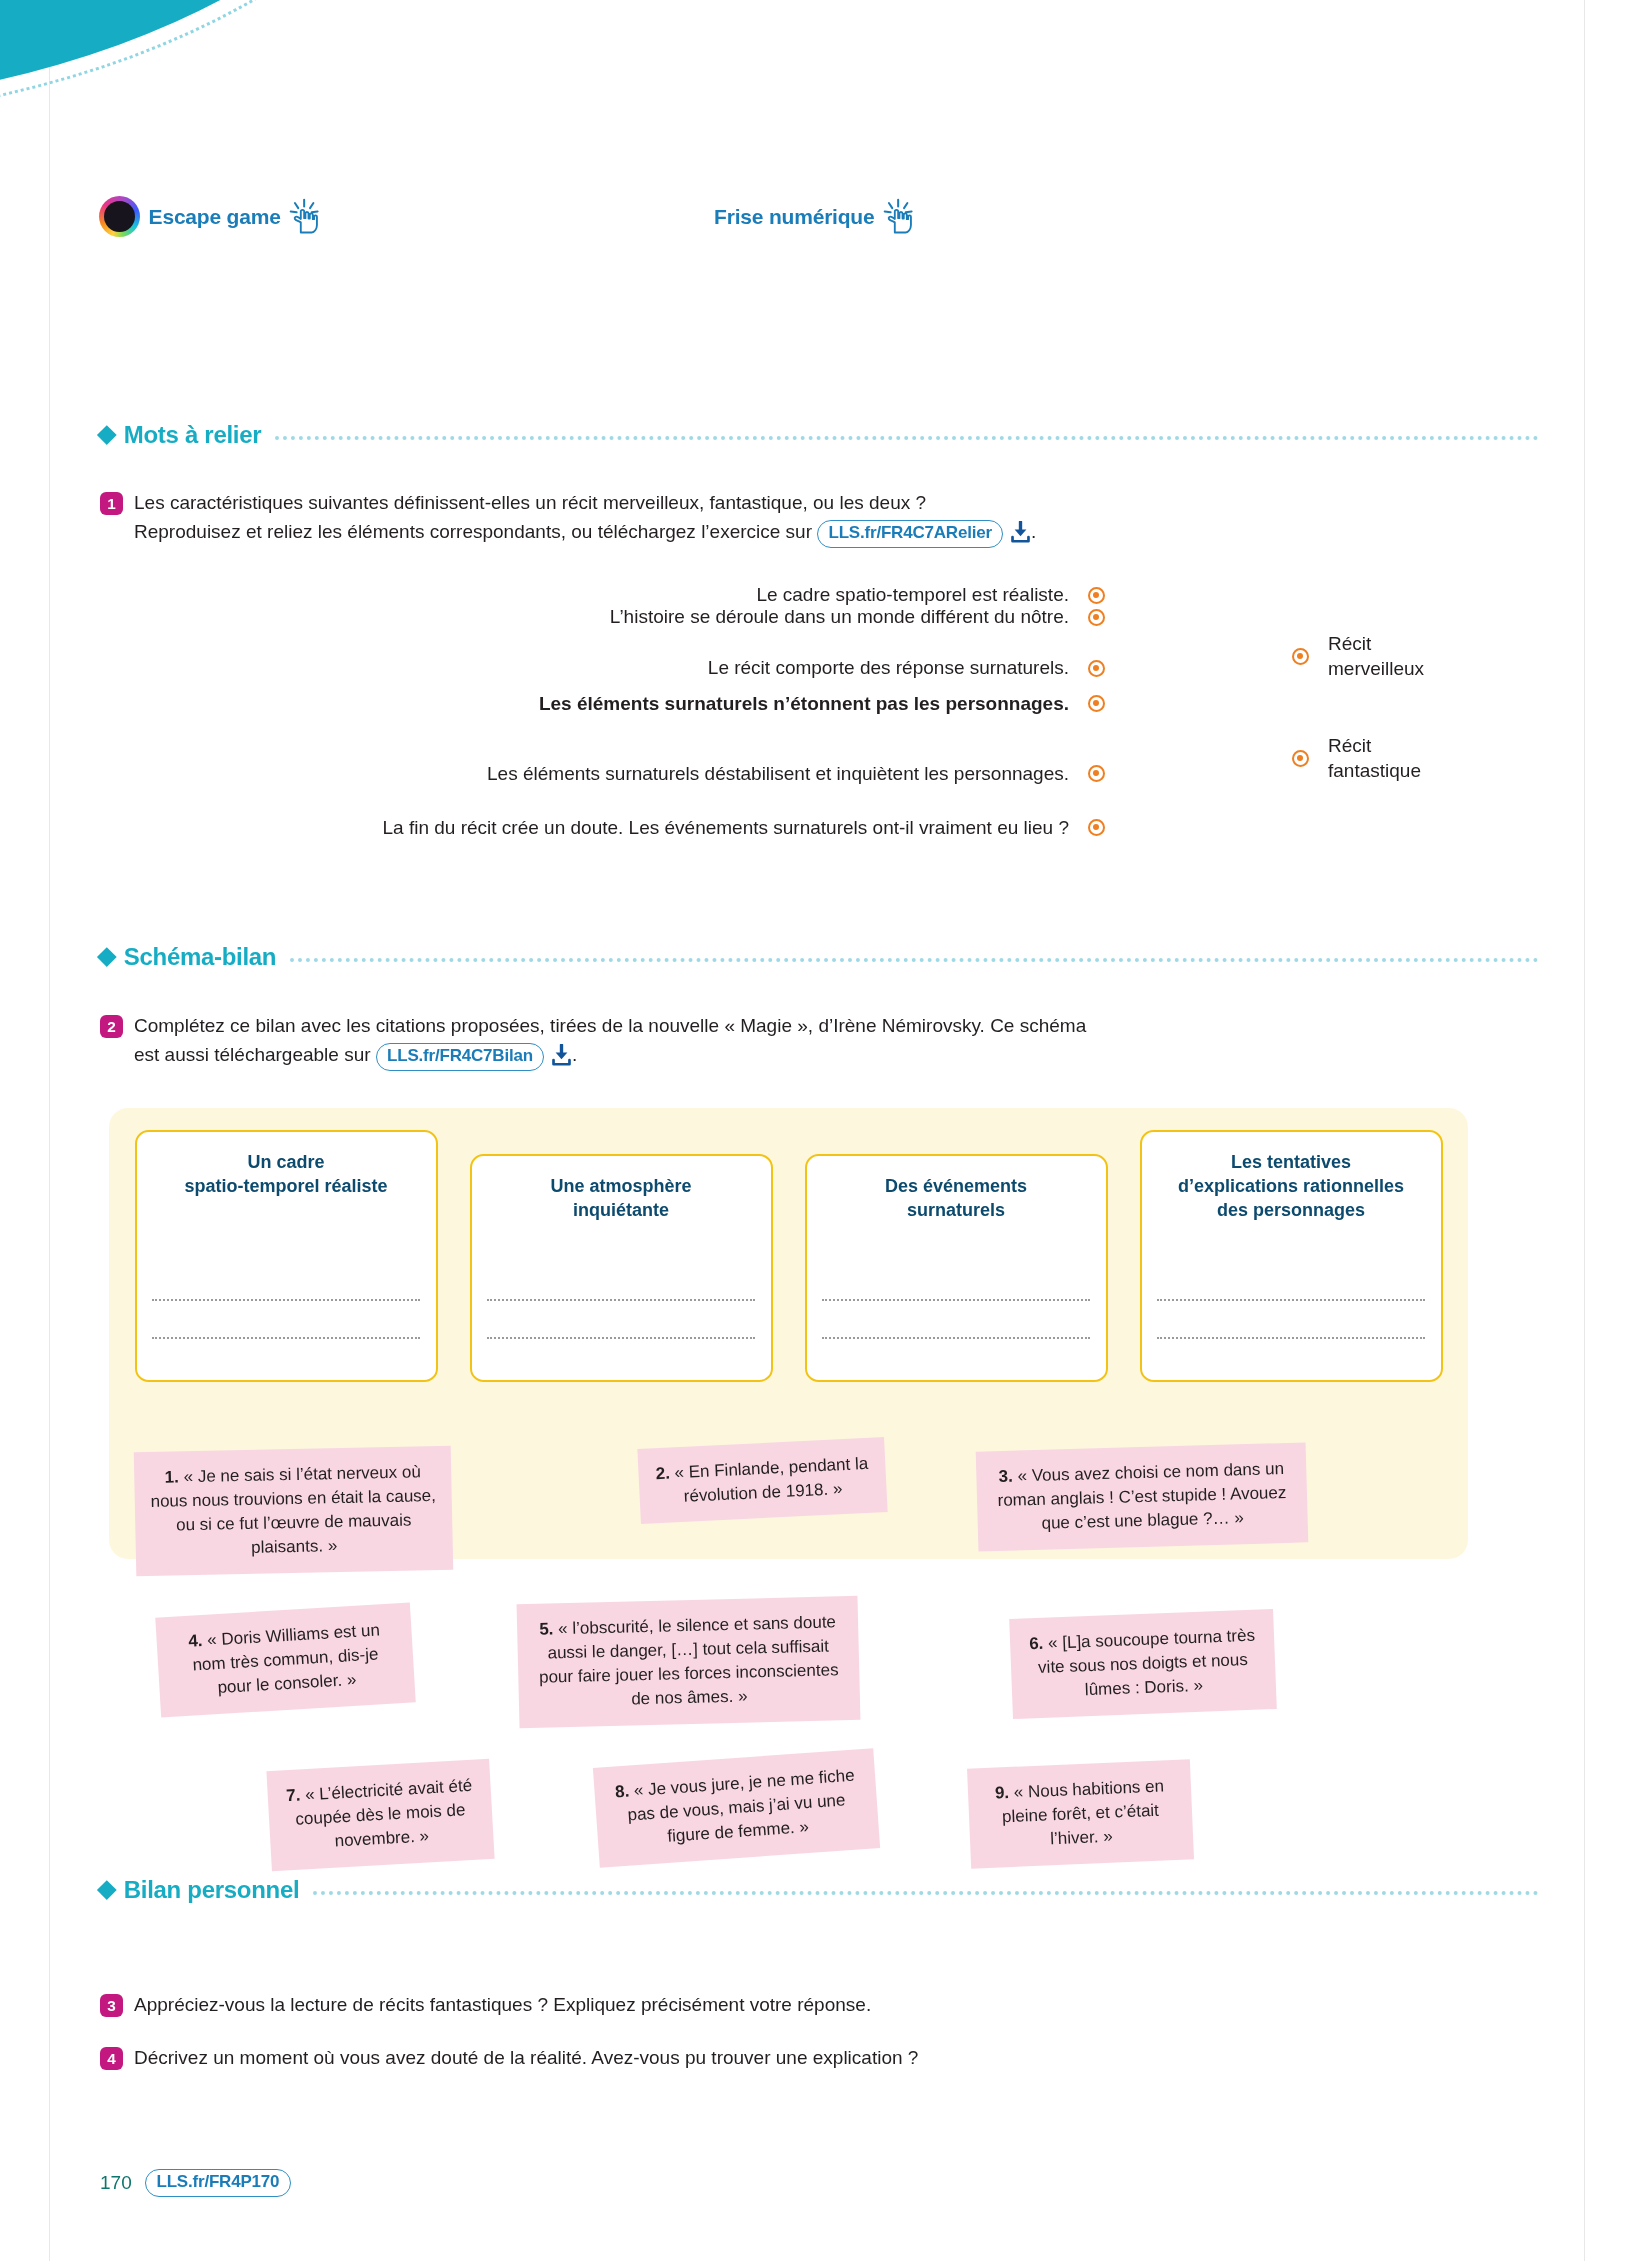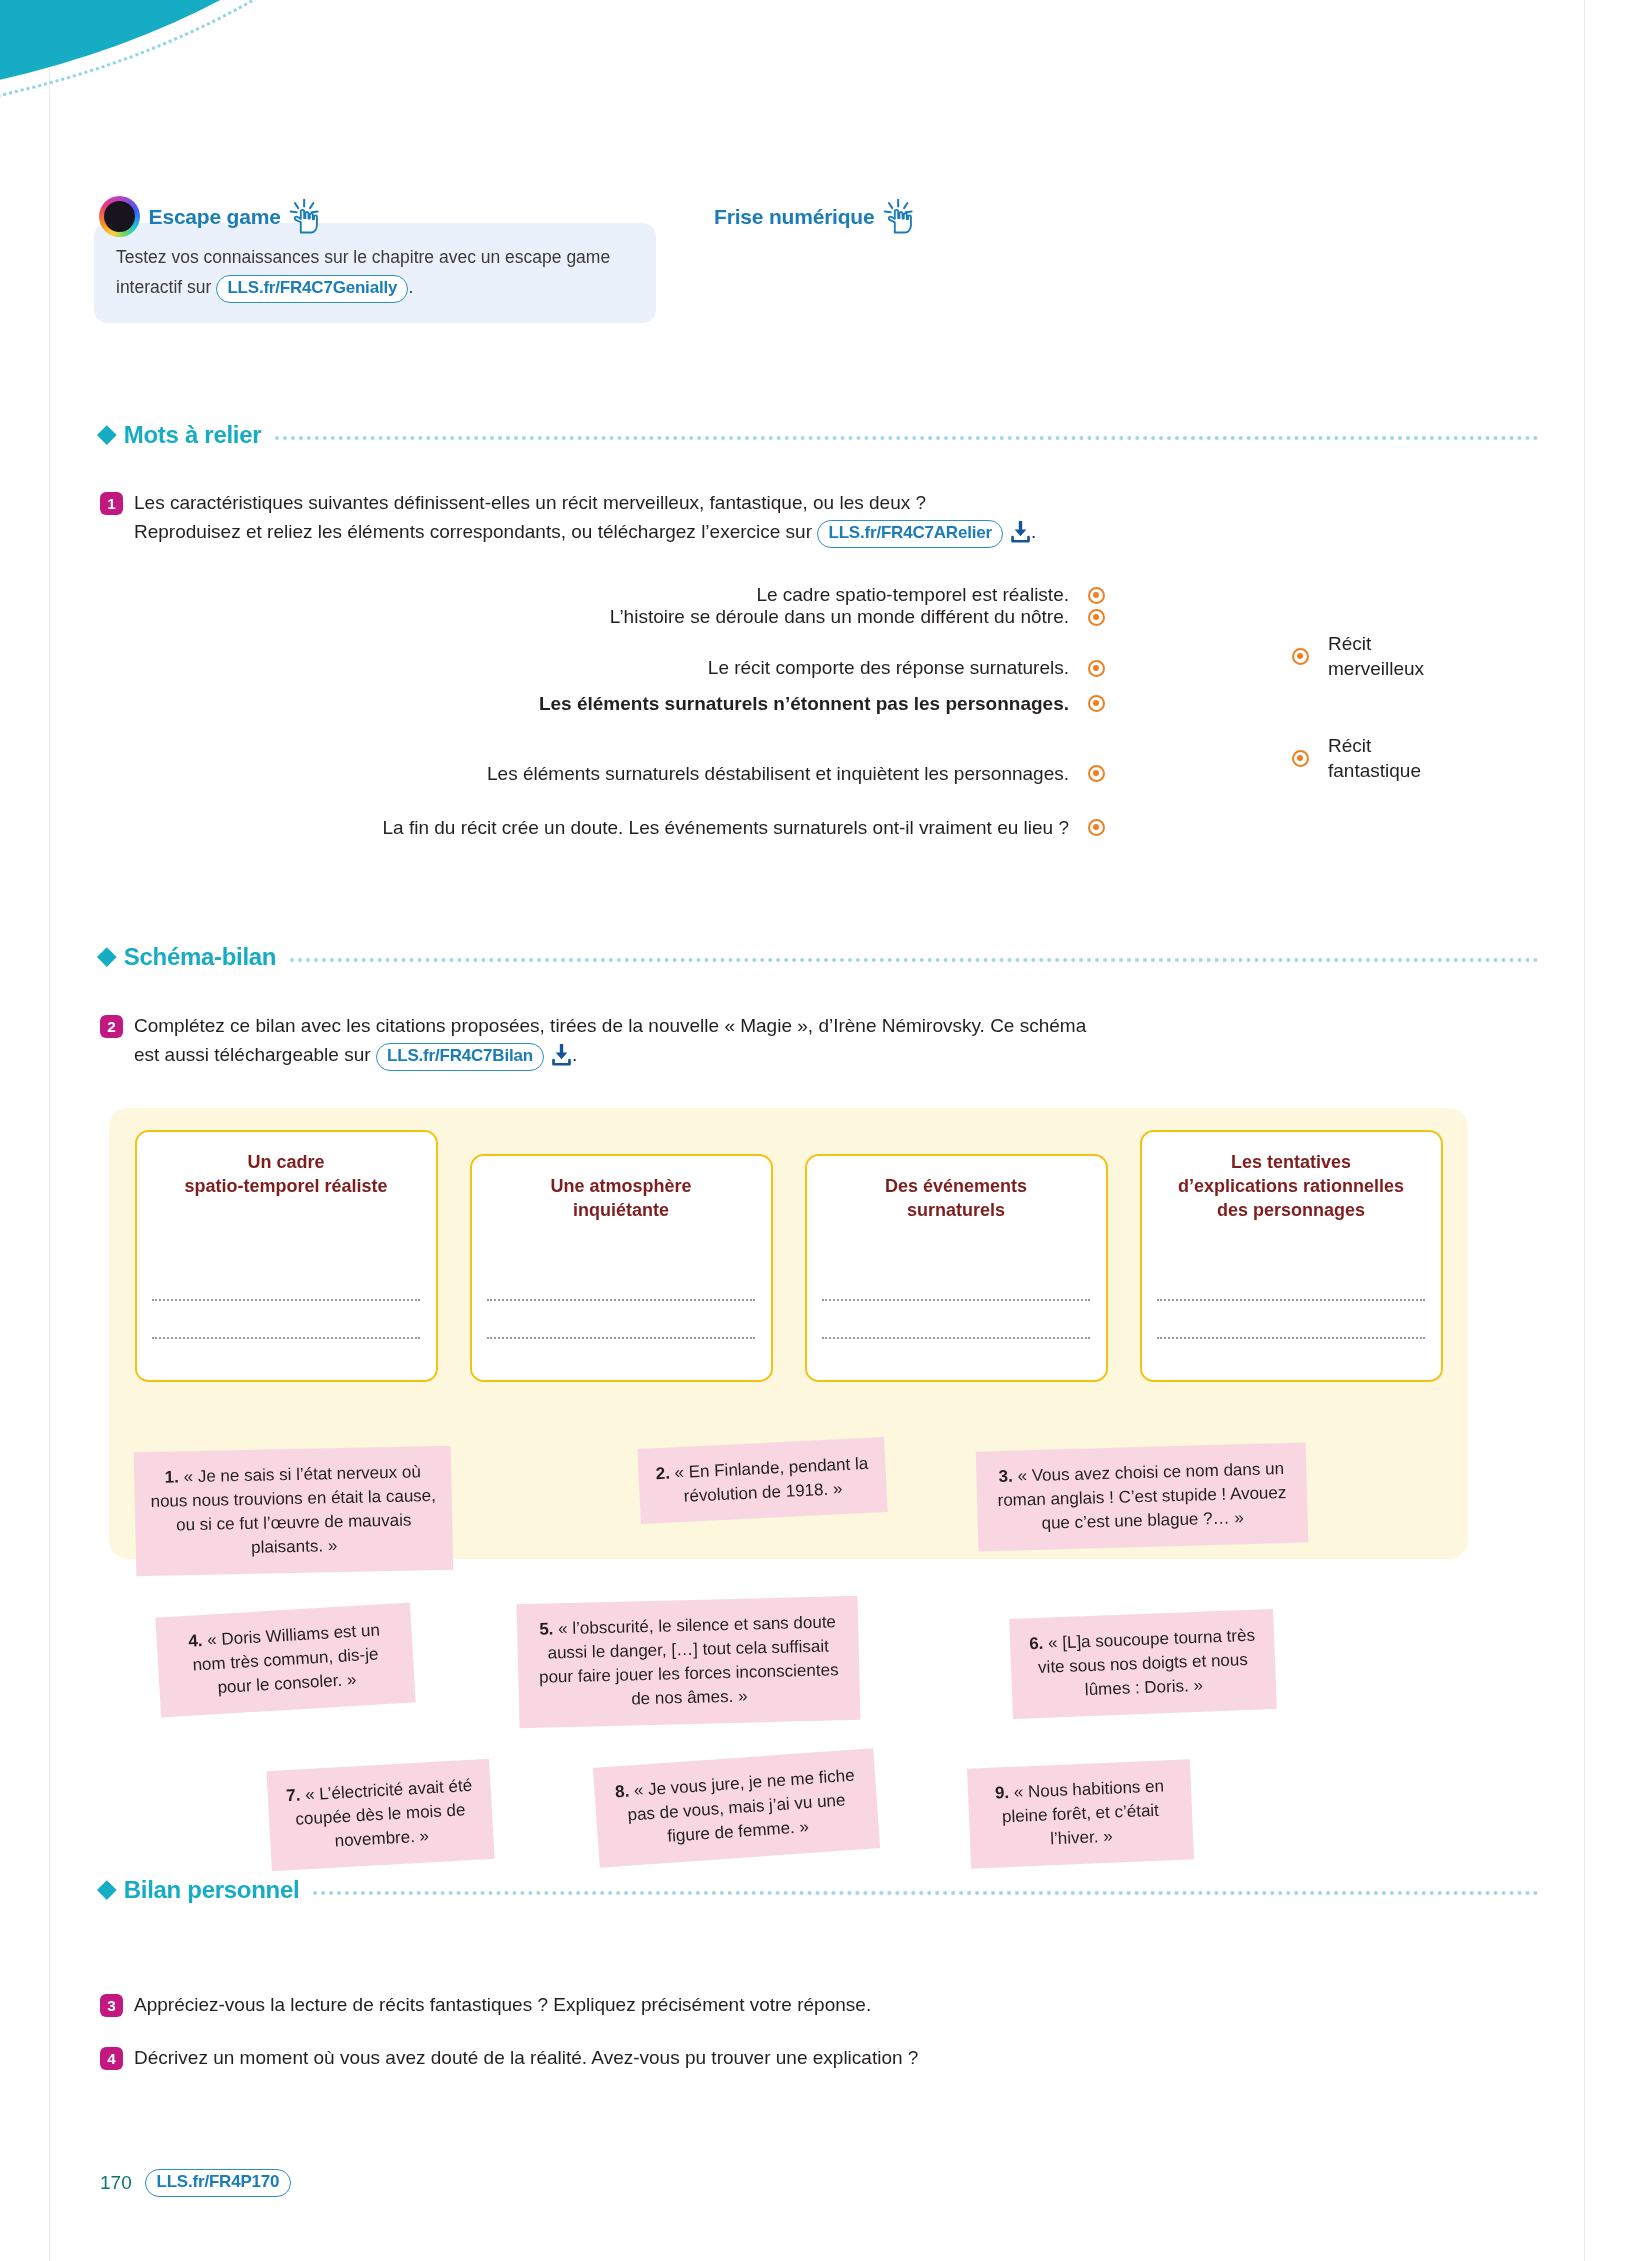--- a/index.html
+++ b/index.html
@@ -306,21 +306,21 @@
     box-sizing: border-box;
     padding: 19px 15.3px 0 15.3px;
     display: flex;
     flex-direction: column;
   }
   .schema-box .sb-title {
     font-size: 18px;
     font-weight: bold;
     text-align: center;
     line-height: 1.32;
-    color: #7f1d1d;
+    color: #0c4a6e;
   }
   .sb-lines { margin-top: auto; padding-bottom: 5.1px; }
   .sb-line {
     border-top: 2.6px dotted #9a9a9a;
     height: 0;
     margin-bottom: 36px;
   }
   .schema-box.b1 { align-self: flex-start; height: 252px; }
   .schema-box.b2 { margin-top: 24px; height: 228px; }
   .schema-box.b3 { margin-top: 24px; height: 228px; }
@@ -381,24 +381,20 @@
             <line x1="36" y1="16" x2="29" y2="17"></line>
           </g>
           <path d="M16 41 L16 29 C13 27 10 27 9 25 C8 23 10 21 13 23 L16 25 L16 16
                    C16 13.5 20 13.5 20 16 L20 24 L21.5 24 L21.5 18.5 C21.5 16 25.2 16 25.2 18.5
                    L25.2 24.4 L26.7 24.4 L26.7 20 C26.7 17.6 30.3 17.6 30.3 20 L30.3 25.2
                    L31.8 25.2 L31.8 22.4 C31.8 20.2 35.2 20.2 35.2 22.4 L35.2 32
                    C35.2 37 32 41 29 41 Z" fill="#ffffff" stroke="#1a7cb8" stroke-width="2.2" stroke-linejoin="round"></path>
         </svg>
       </span>
     </div>
-    <div class="info-body">
-      <span>Testez vos connaissances sur le chapitre avec un escape game interactif sur</span>
-      <span class="lls-chip">LLS.fr/FR4C7Genially</span><span>.</span>
-    </div>
   </div>
 
   <div class="info-block frise">
     <div class="info-head">
       <span class="info-title">Frise numérique</span>
       <span class="cursor-icon">
         <svg width="36" height="37" viewBox="0 0 42 44">
           <g stroke="#1a7cb8" stroke-width="2.4" stroke-linecap="round" fill="none">
             <line x1="20" y1="2" x2="20" y2="10"></line>
             <line x1="9" y1="6" x2="13" y2="12"></line>

